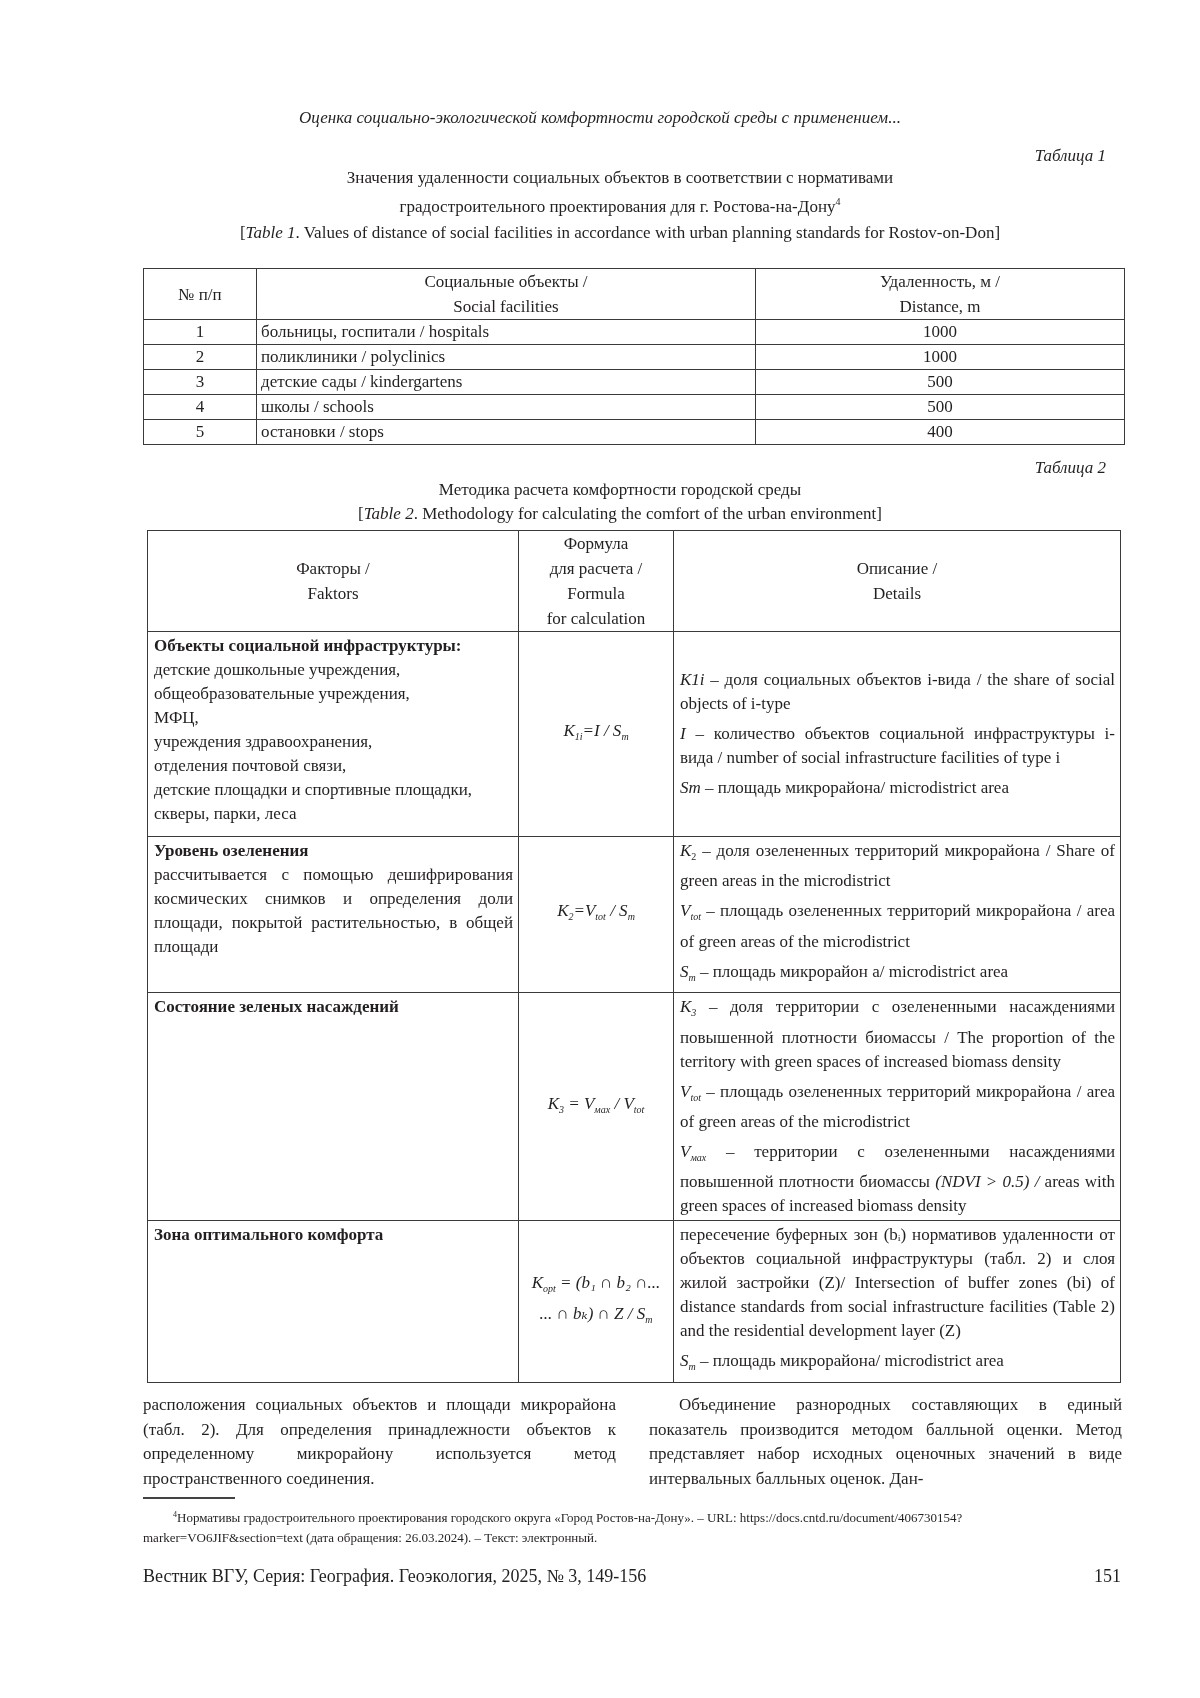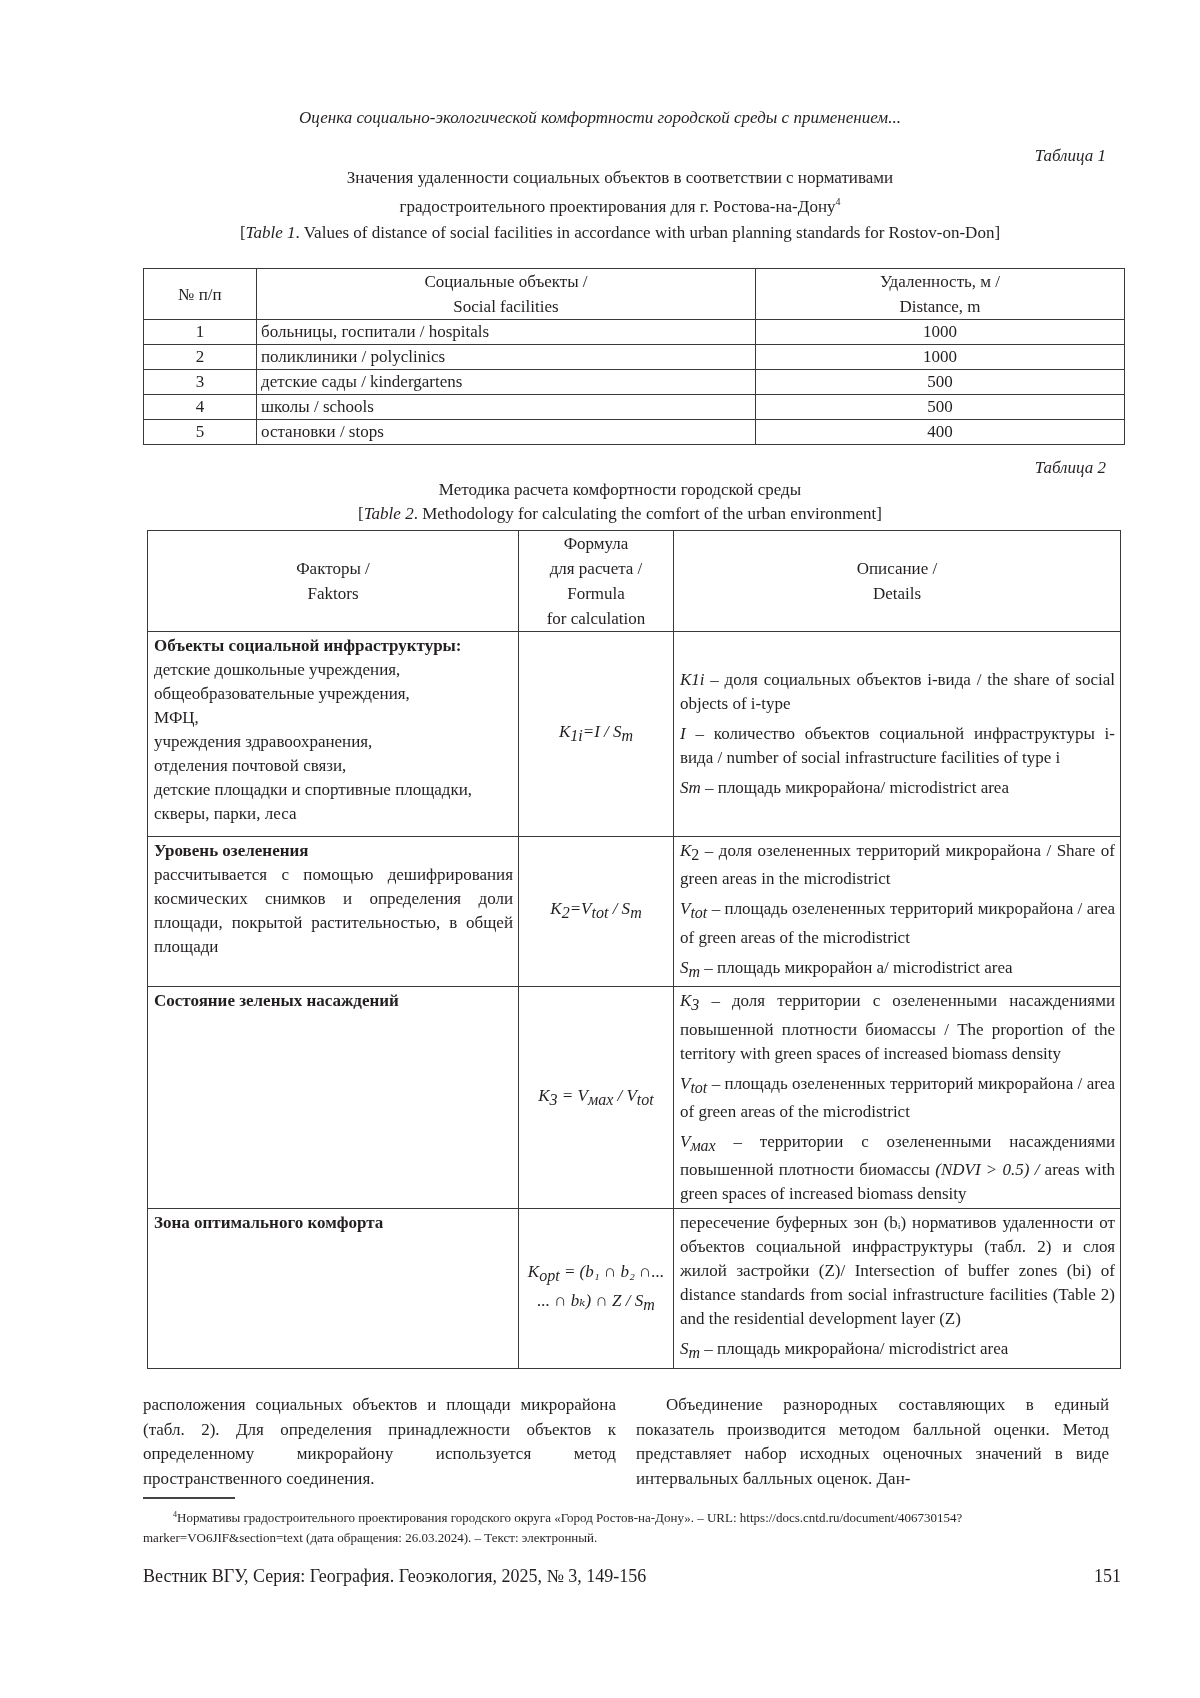--- a/index.html
+++ b/index.html
@@ -23,24 +23,24 @@
   #t2 th { text-align:center; line-height:25px; padding:0 0; vertical-align:middle; }
   #t2 .f { width:370px; }
   #t2 .fo { width:150px; text-align:center; vertical-align:middle; font-style:italic; }
   #t2 td { vertical-align:top; padding:2px 5px 2px 6px; line-height:24px; }
   #t2 td.fo { vertical-align:middle; padding:0 2px; }
   .fac-title { font-weight:bold; display:block; }
   .fac-line { display:block; }
   .desc-p { display:block; margin-bottom:6px; text-align:justify; }
   .desc-p:last-child { margin-bottom:0; }
   .it { font-style:italic; }
-  sub { font-size:16px; }
+  sub { font-size:10px; }
   .body-col { position:absolute; top:1393px; width:473px; font-size:17px; line-height:24.5px; text-align:justify; }
   .col-left { left:143px; }
-  .col-right { left:636px; text-indent:30px; }
+  .col-right { left:649px; text-indent:30px; }
   .fn-rule { position:absolute; left:143px; top:1497px; width:92px; height:1.5px; background:#444; }
   .footnote { position:absolute; left:143px; top:1505px; width:978px; font-size:13px; line-height:20px; text-indent:30px; }
   .footnote sup { font-size:8px; }
   .footer-left { position:absolute; left:143px; top:1566px; font-size:18px; }
   .footer-right { position:absolute; right:79px; top:1566px; font-size:18px; }
 </style>
 </head>
 <body>
 
 <div class="page">

